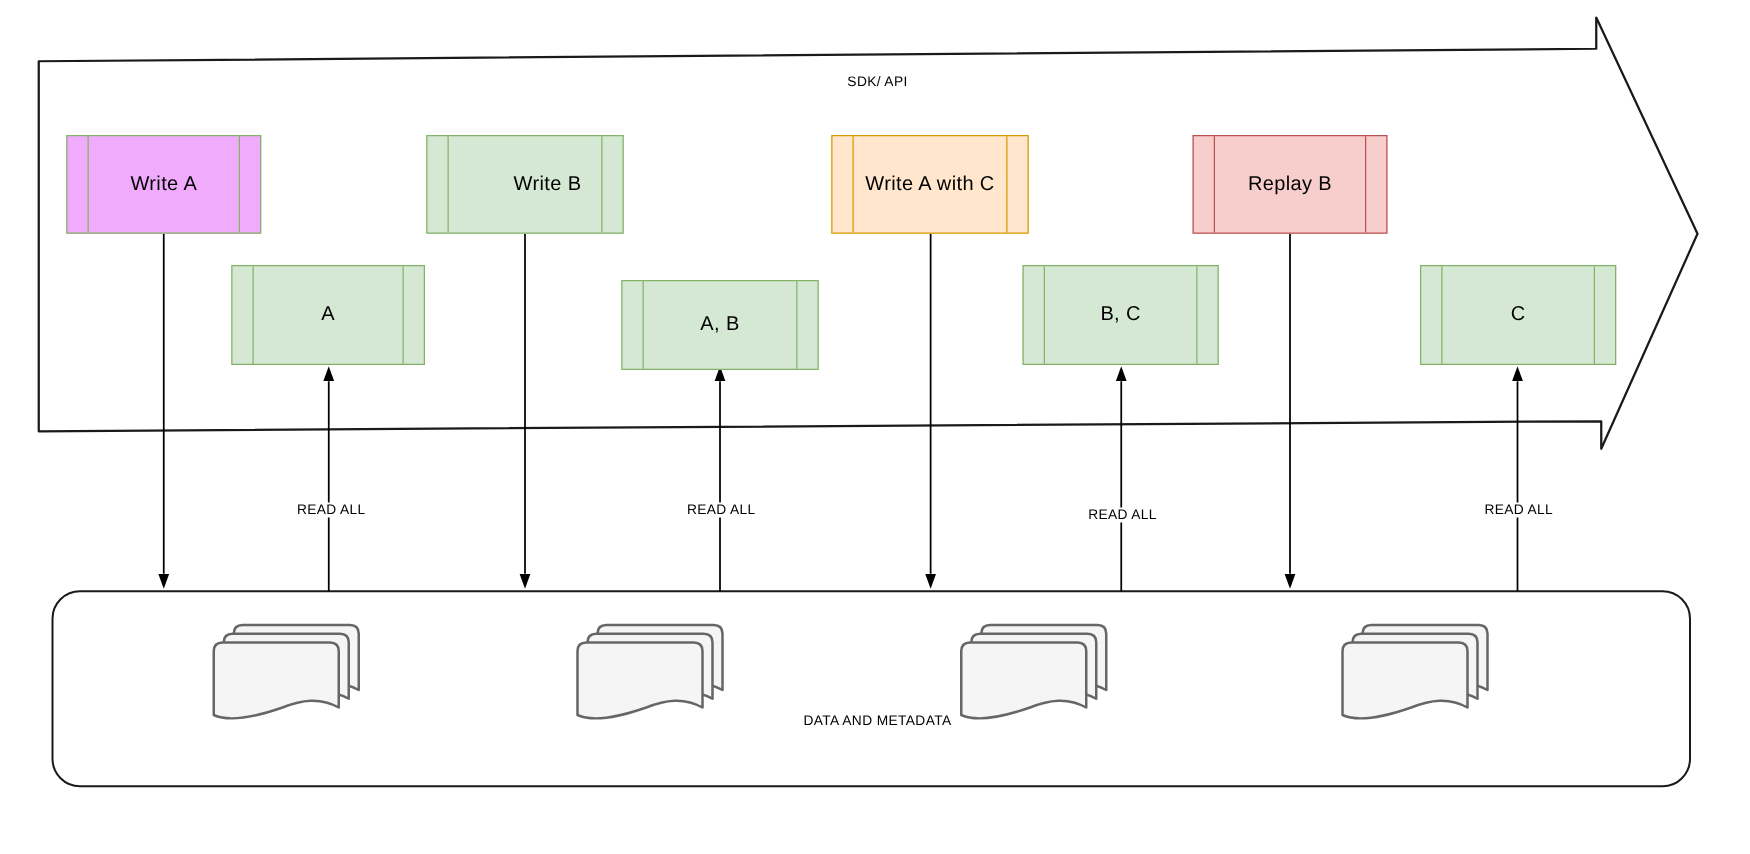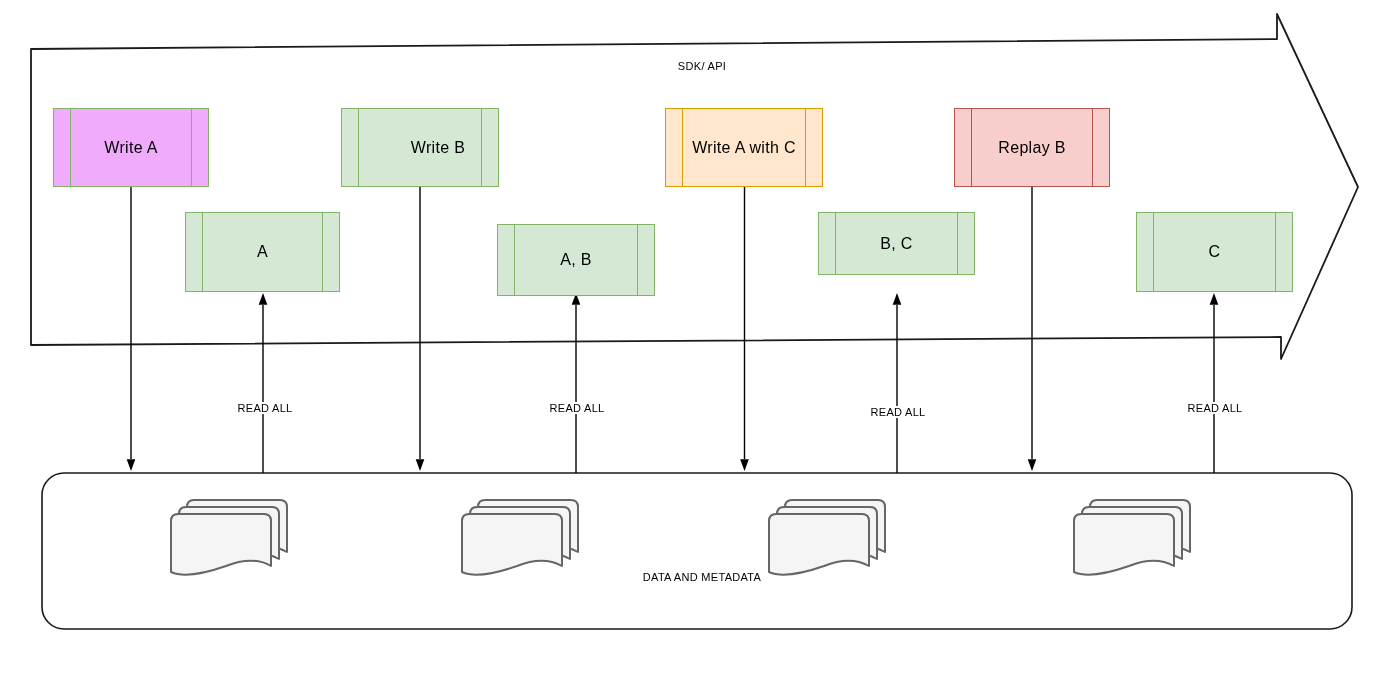--- a/index.html
+++ b/index.html
@@ -87,21 +87,21 @@
   <div class="proc" style="left: 954px; top: 108px; width: 156px; height: 79px; background: rgb(248, 206, 204); border-color: rgb(184, 84, 80); --stripe: #b85450;">
     <span>Replay B</span>
   </div>
 
   <div class="proc" style="left: 185px; top: 212px; width: 155px; height: 80px; background: rgb(213, 232, 212); border-color: rgb(130, 179, 102); --stripe: #82b366;">
     <span>A</span>
   </div>
   <div class="proc" style="left: 497px; top: 212px; width: 158px; height: 72px; background: rgb(213, 232, 212); border-color: rgb(130, 179, 102); margin-top: 12px; --stripe: #82b366;">
     <span>A, B</span>
   </div>
-  <div class="proc" style="left: 818px; top: 212px; width: 157px; height: 63px; background: rgb(213, 232, 212); border-color: rgb(130, 179, 102); --stripe: #82b366;">
+  <div class="proc" style="left: 818px; top: 212px; width: 157px; height: 80px; background: rgb(213, 232, 212); border-color: rgb(130, 179, 102); --stripe: #82b366;">
     <span>B, C</span>
   </div>
   <div class="proc" style="left: 1136px; top: 212px; width: 157px; height: 80px; background: rgb(213, 232, 212); border-color: rgb(130, 179, 102); --stripe: #82b366;">
     <span>C</span>
   </div>
 
   <div class="lbl" style="left:702px;top:60px">SDK/ API</div>
 
   <div class="lbl lbl-bg" style="left:265px;top:402px">READ ALL</div>
   <div class="lbl lbl-bg" style="left:577px;top:402px">READ ALL</div>

